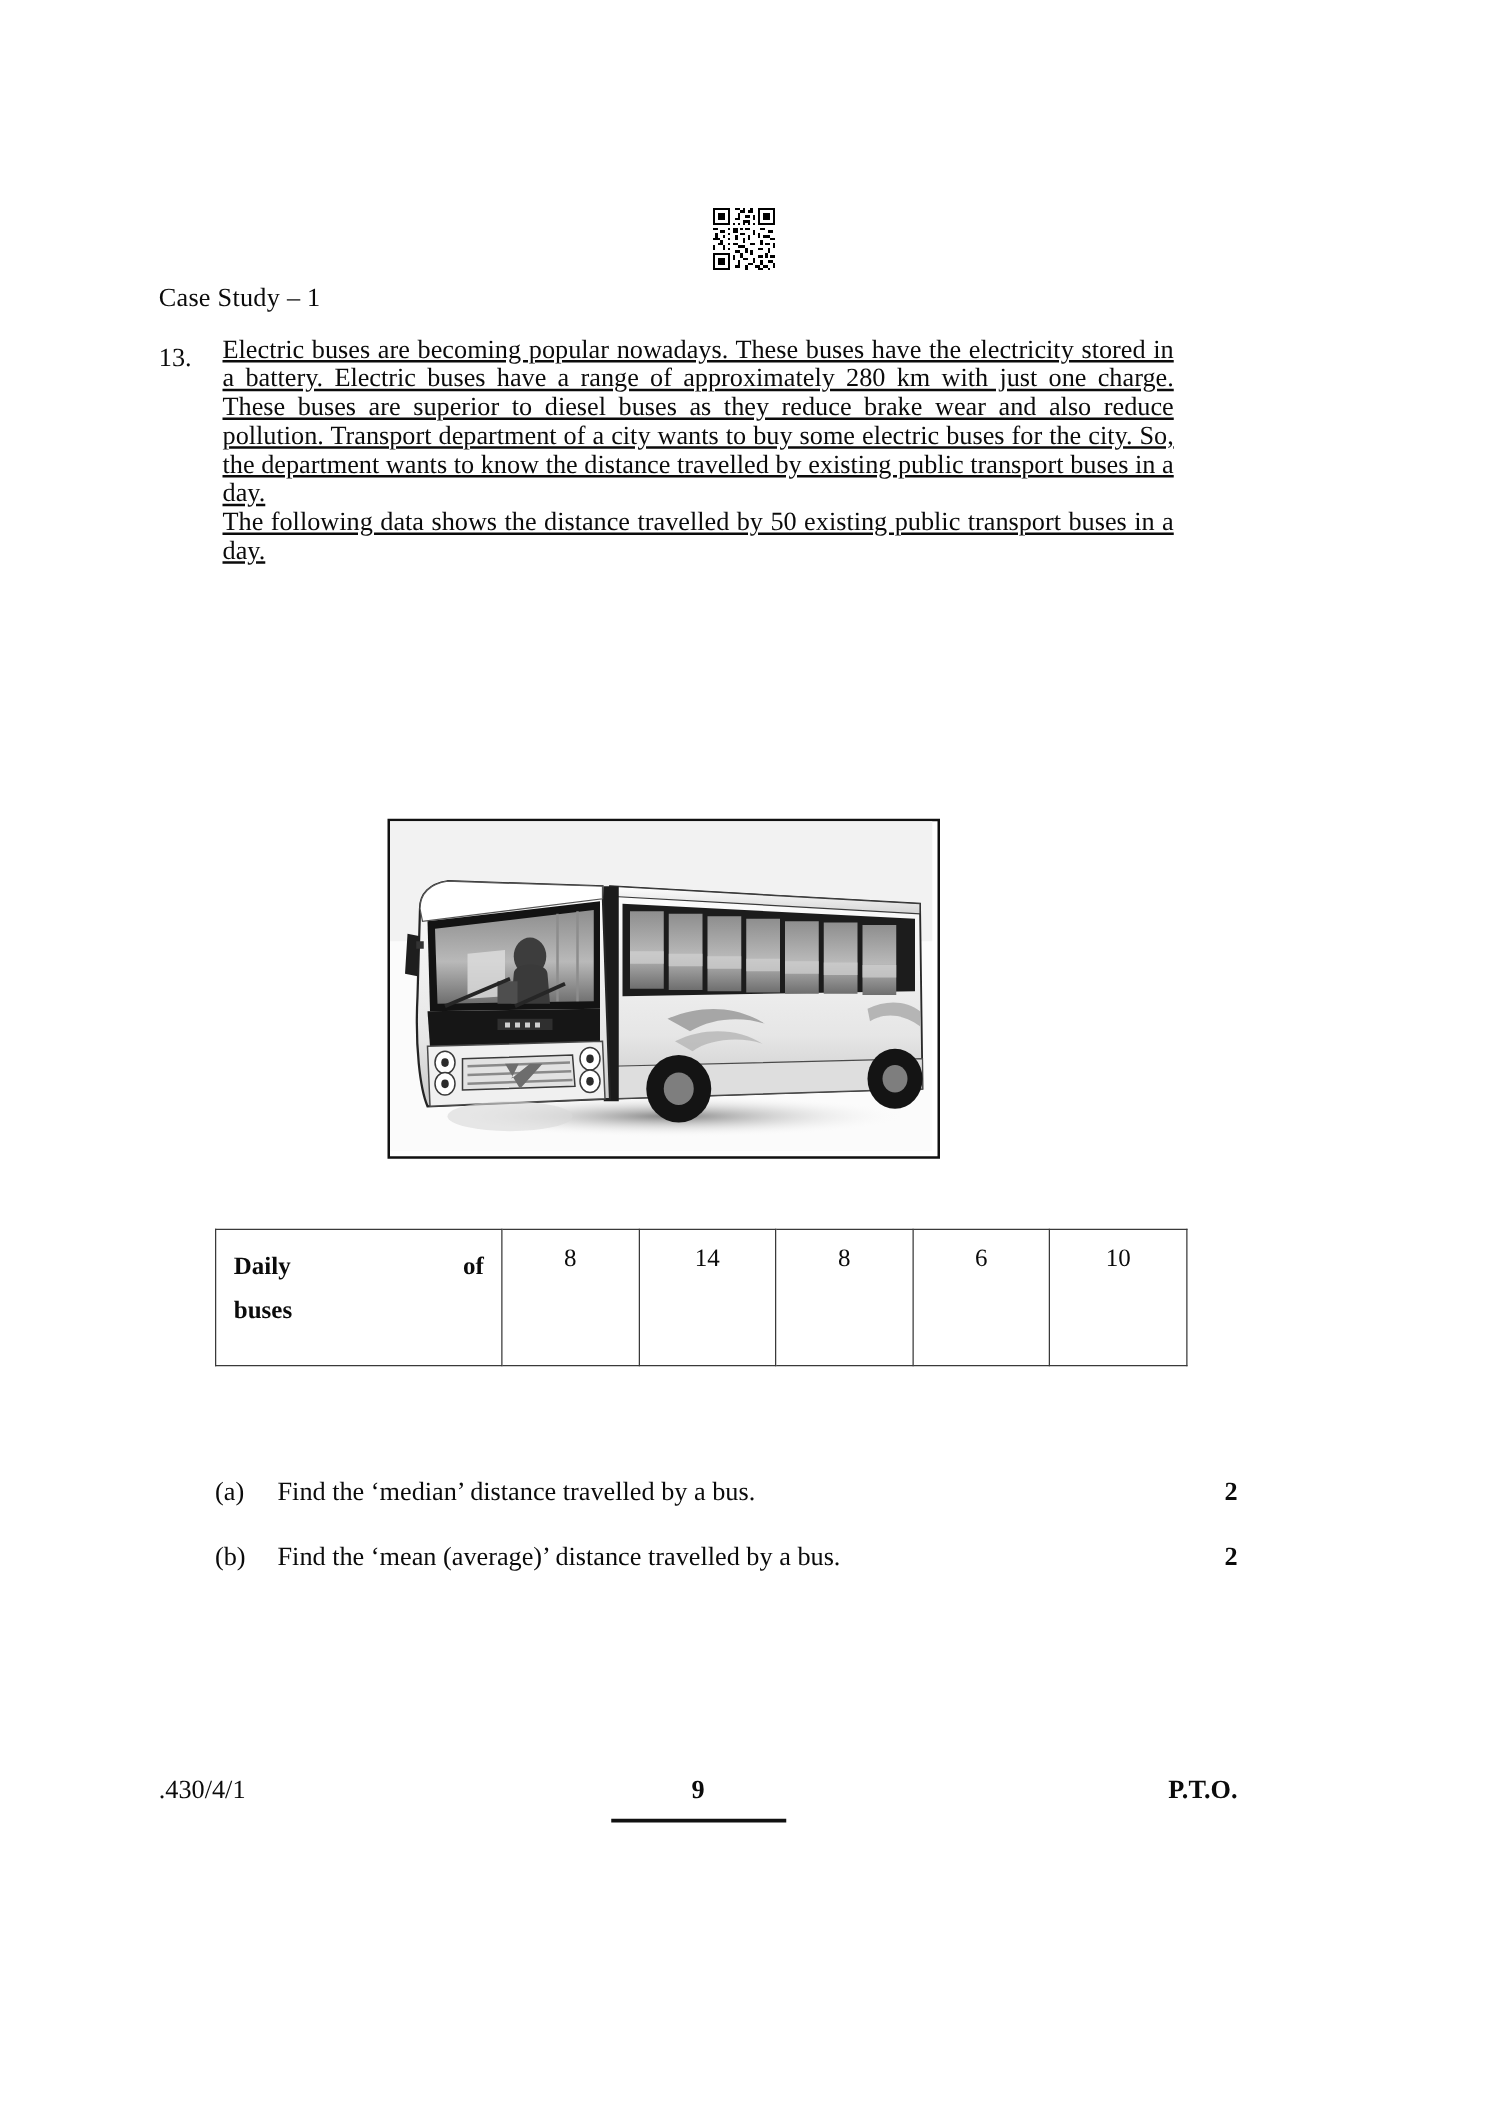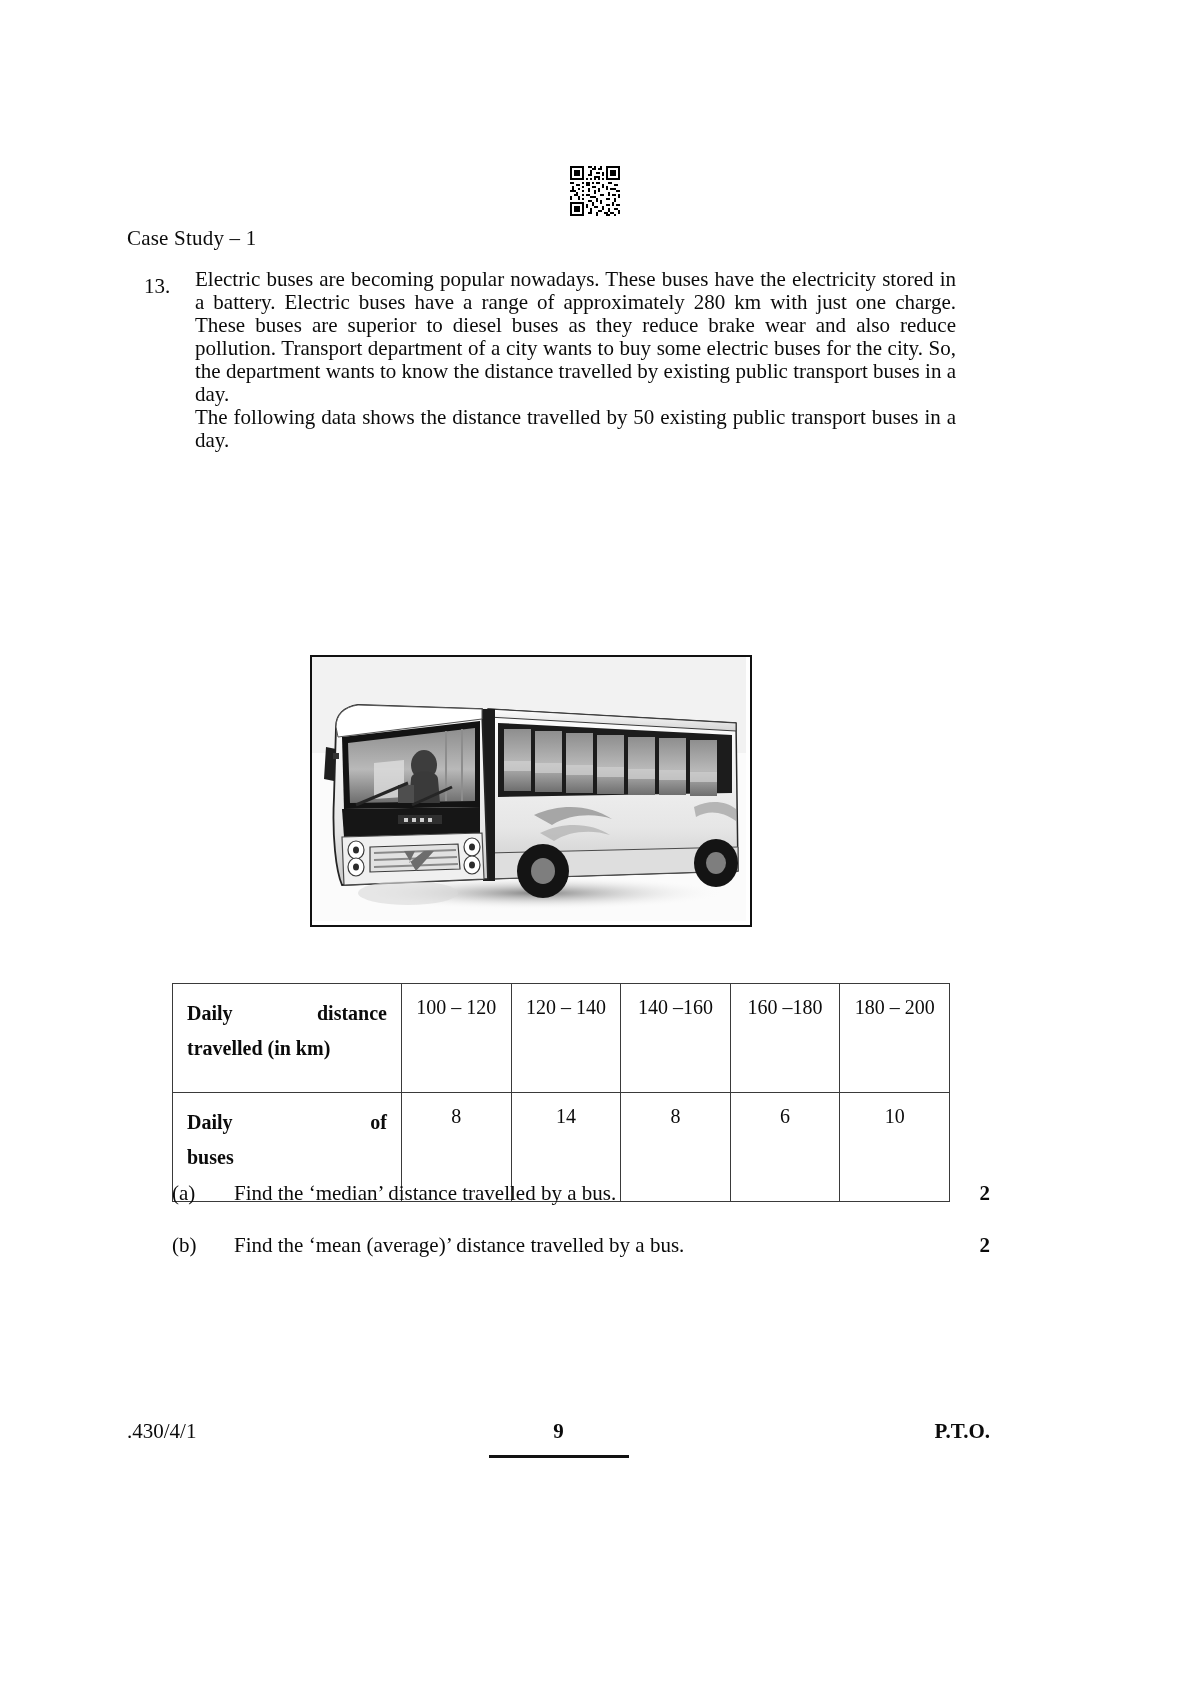--- a/index.html
+++ b/index.html
@@ -32,23 +32,24 @@
     left: 127px;
     top: 226px;
     font-size: 21px;
     font-weight: normal;
     letter-spacing: 0.2px;
   }
 
   
   .question {
     position: absolute;
-    left: 144px;
+    left: 127px;
     top: 268px;
     width: 812px;
+    text-decoration: underline;
   }
   .q-number {
     position: absolute;
     left: 0;
     top: 0;
     width: 46px;
     font-size: 21px;
     line-height: 36.5px;
   }
   .q-body {
@@ -143,21 +144,21 @@
     height: 34px;
   }
   .subq-tag {
     position: absolute;
     left: 0;
     top: 0;
     width: 52px;
   }
   .subq-text {
     position: absolute;
-    left: 62px;
+    left: 50px;
     top: 0;
   }
   .subq-marks {
     position: absolute;
     right: 0;
     top: 0;
     font-weight: bold;
     font-size: 21px;
   }
 
@@ -441,31 +442,20 @@
 
     <ellipse cx="96" cy="236" rx="50" ry="12" fill="#d8d8d8" opacity="0.6"></ellipse>
   </svg>
 </div>
 
 <div class="data-table-wrap">
   <table class="data-table">
     <tbody>
       <tr>
         <td class="row-label">
-          <span class="lab-line1">Daily distance</span>
-          <span class="lab-line2">travelled (in km)</span>
-        </td>
-        <td class="interval-cell">100 – 120</td>
-        <td class="interval-cell">120 – 140</td>
-        <td class="interval-cell">140 –160</td>
-        <td class="interval-cell">160 –180</td>
-        <td class="interval-cell">180 – 200</td>
-      </tr>
-      <tr>
-        <td class="row-label">
           <span class="lab-line1">Daily of</span>
           <span class="lab-line2">buses</span>
         </td>
         <td class="freq-cell">8</td>
         <td class="freq-cell">14</td>
         <td class="freq-cell">8</td>
         <td class="freq-cell">6</td>
         <td class="freq-cell">10</td>
       </tr>
     </tbody>

